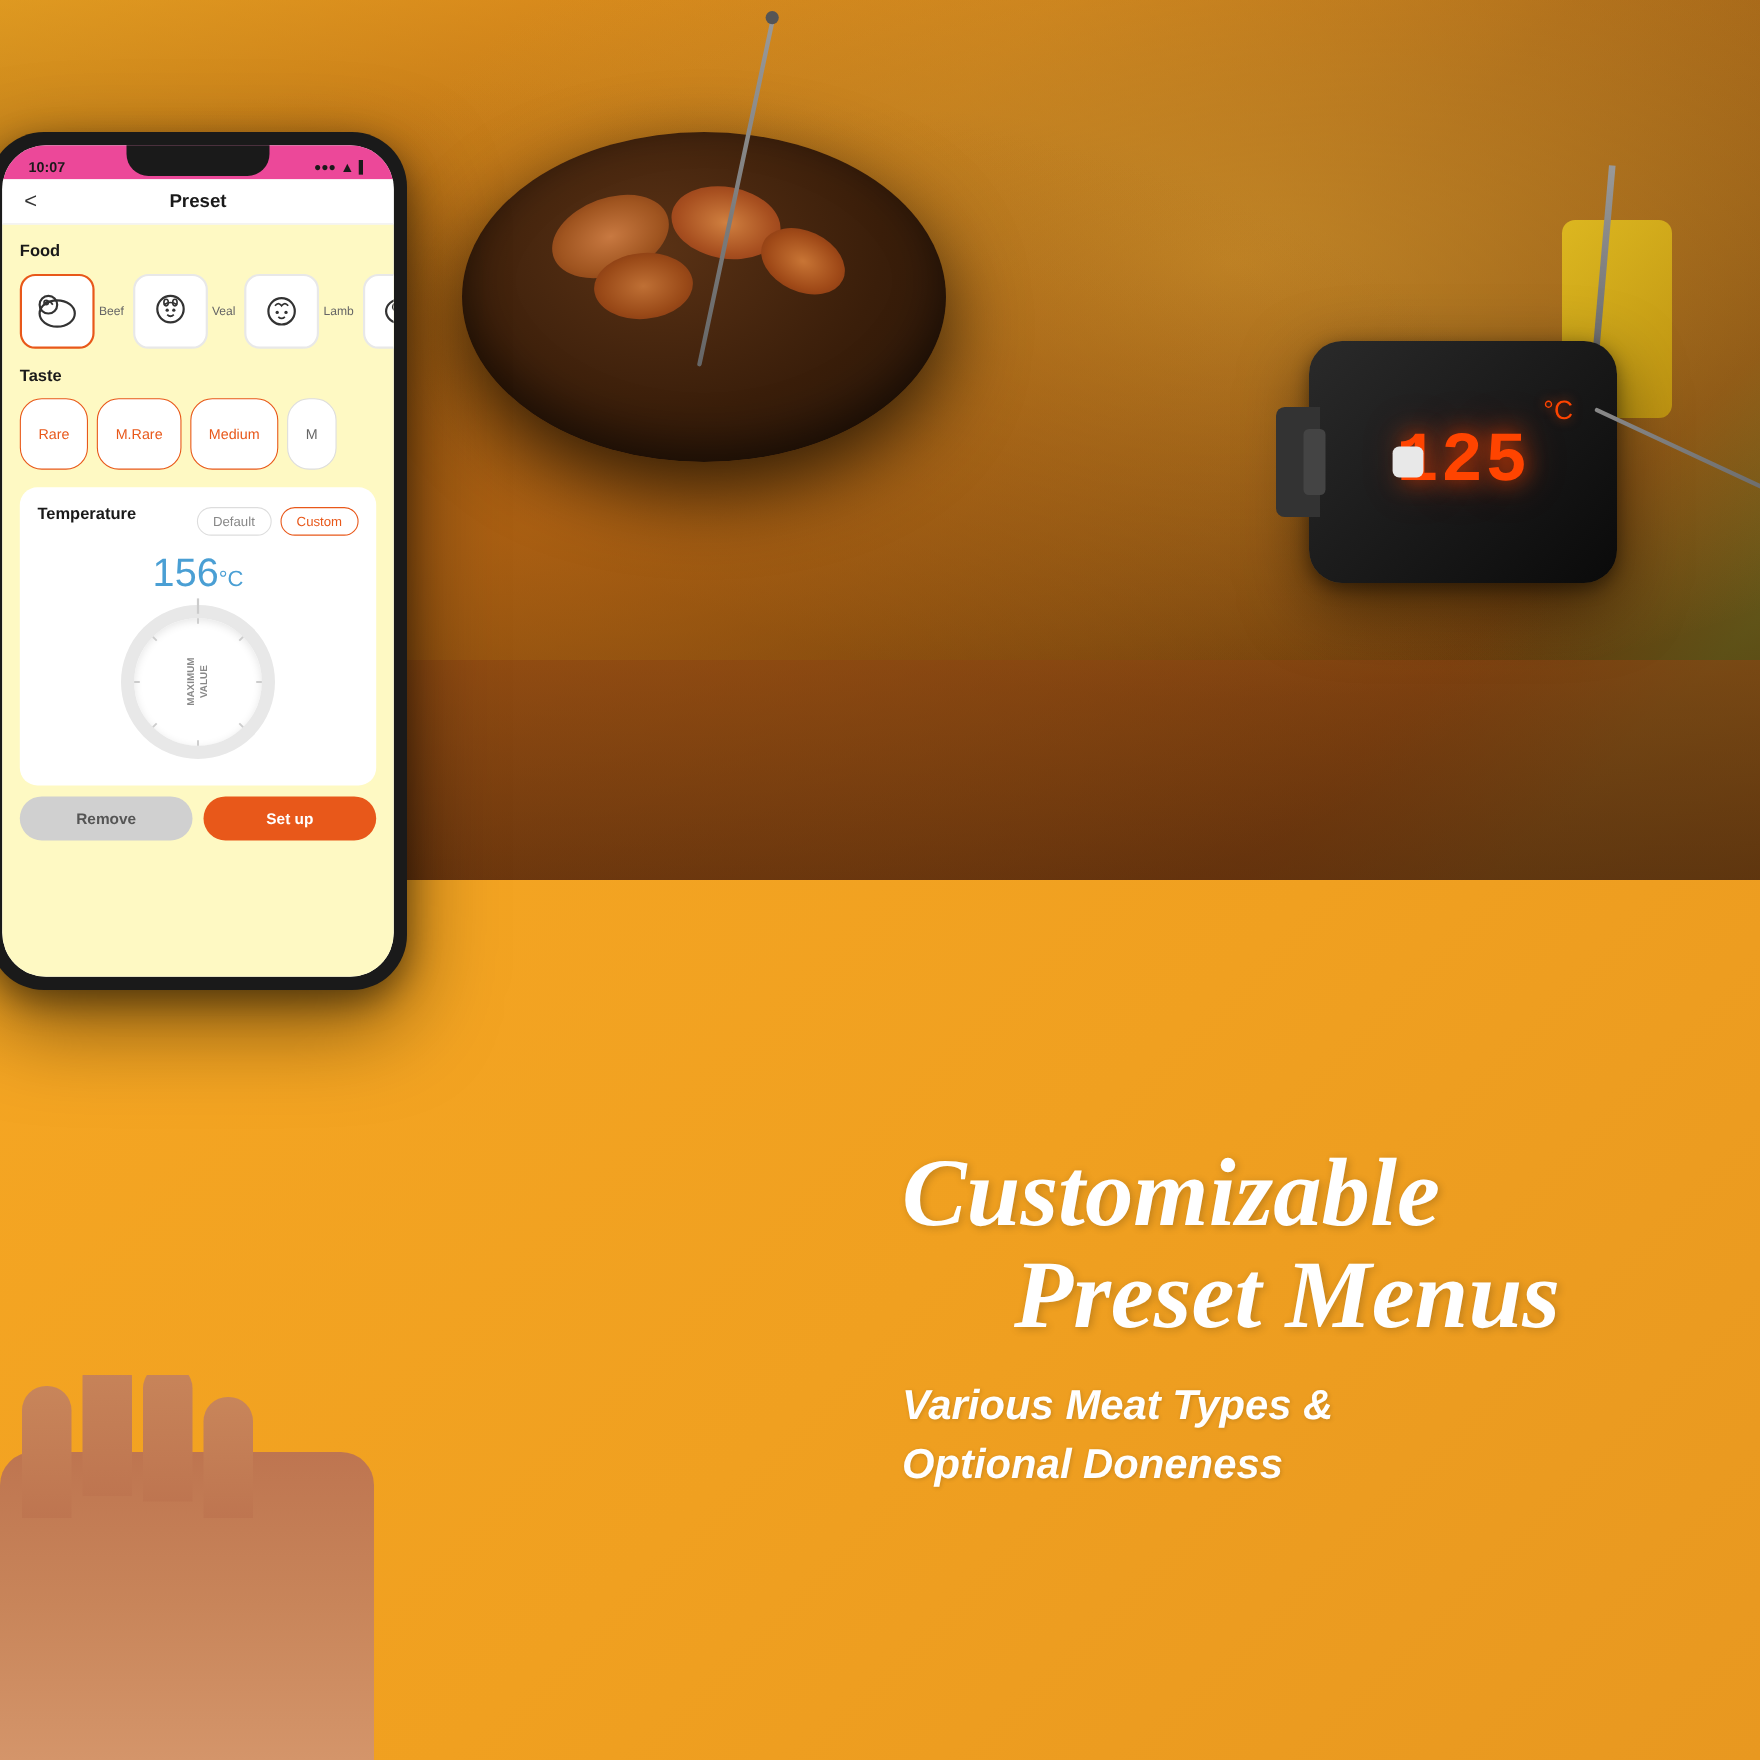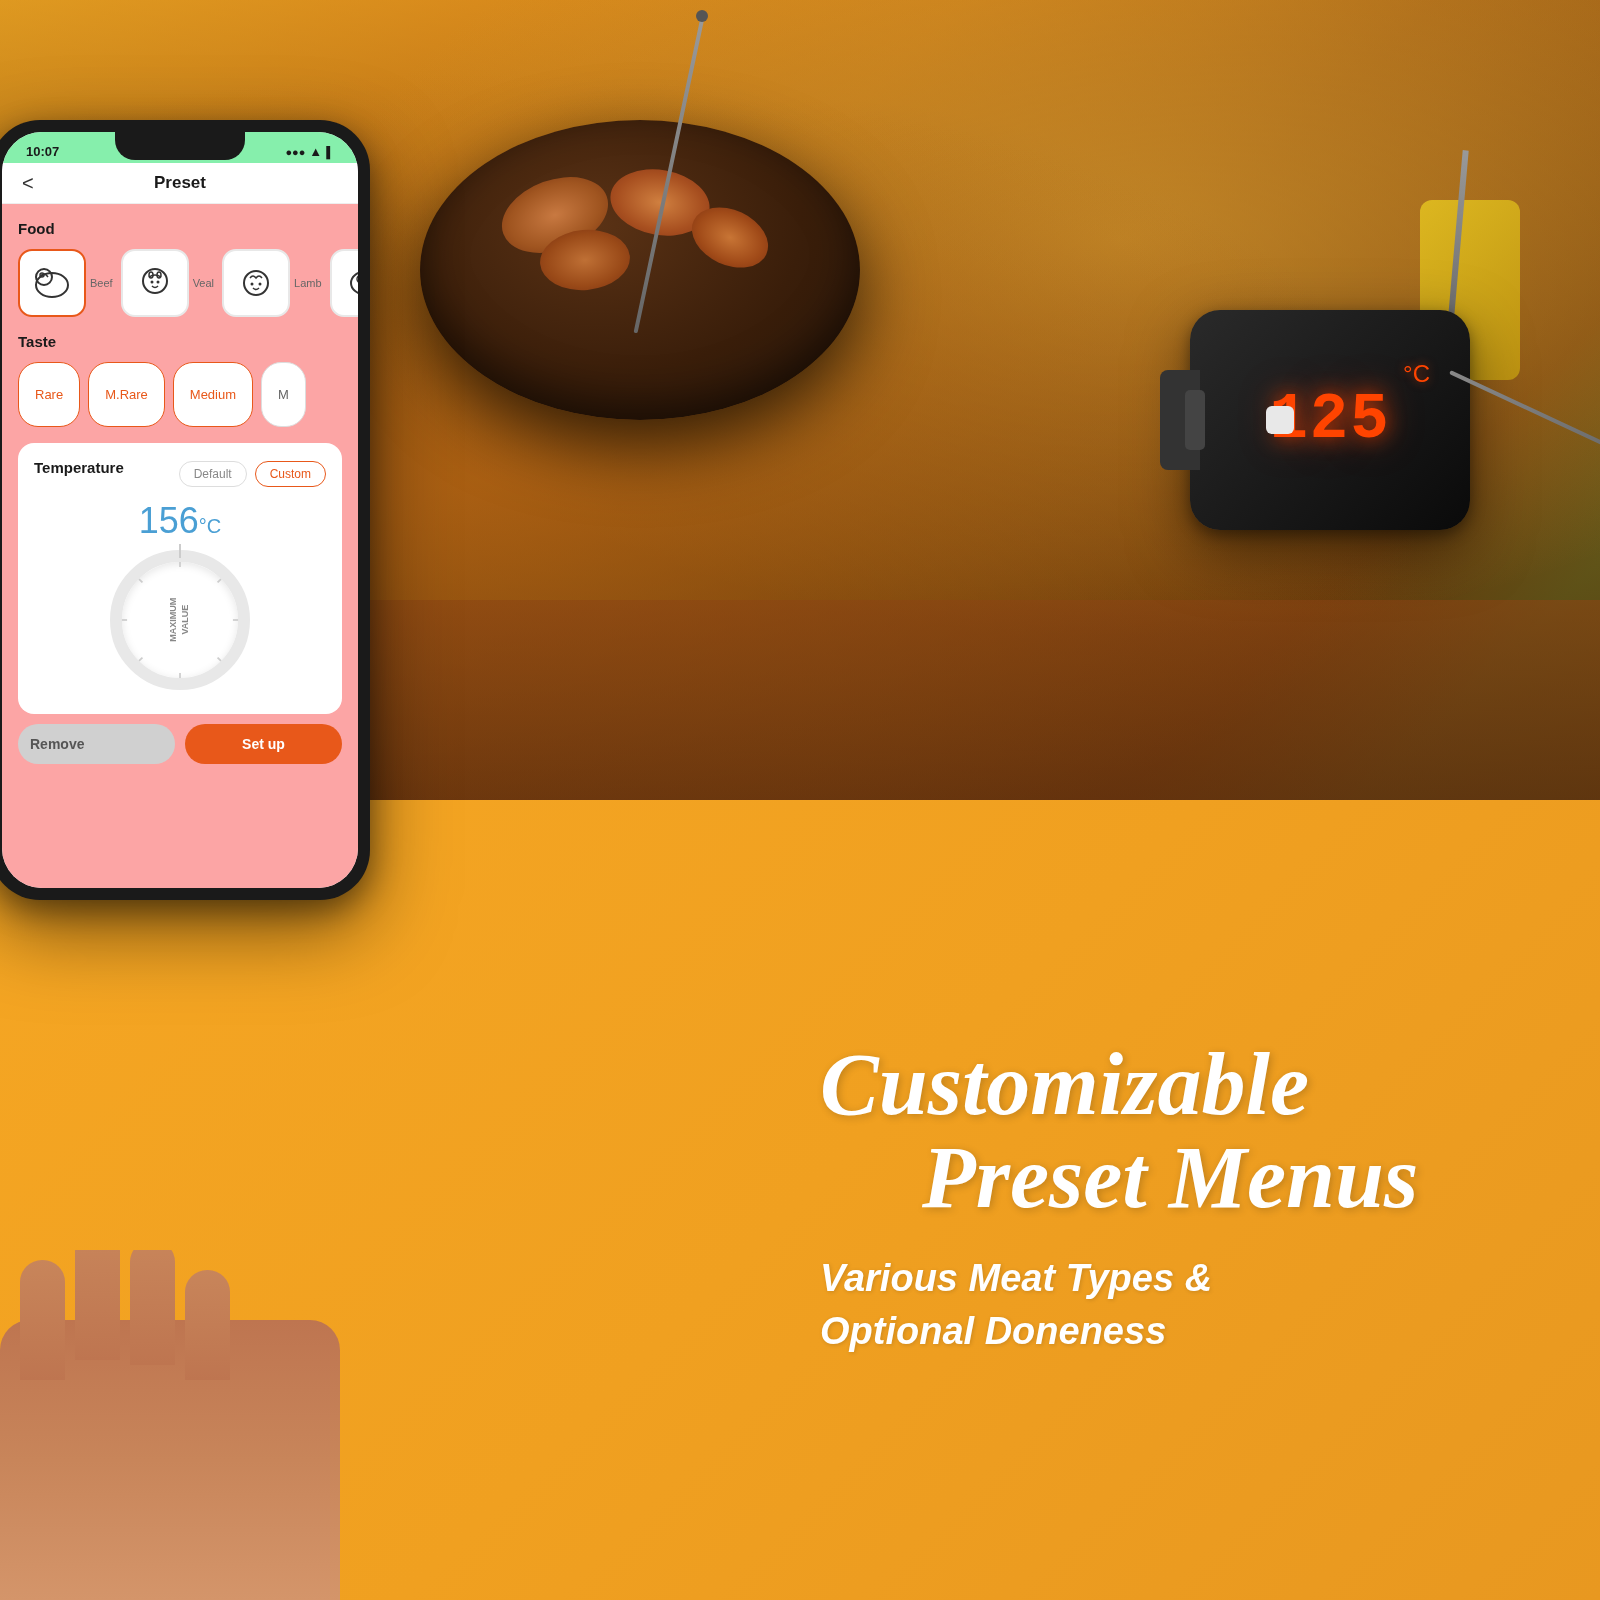--- a/index.html
+++ b/index.html
@@ -79,21 +79,21 @@
       border-radius: 0 0 20px 20px;
       z-index: 20;
     }
 
     
     .status-bar {
       display: flex;
       justify-content: space-between;
       align-items: center;
       padding: 12px 24px 4px;
-      background: #86efac;
+      background: #ec4899;
       font-size: 13px;
       font-weight: 600;
       color: #1a1a1a;
     }
     .status-icons {
       display: flex;
       gap: 4px;
       align-items: center;
     }
 
@@ -115,21 +115,21 @@
     }
     .app-title {
       font-size: 17px;
       font-weight: 600;
       color: #1a1a1a;
     }
 
     
     .app-content {
       flex: 1;
-      background: #fca5a5;
+      background: #fef9c3;
       padding: 16px;
       overflow: hidden;
     }
 
     .section-label {
       font-size: 15px;
       font-weight: 600;
       color: #1a1a1a;
       margin-bottom: 12px;
     }
@@ -269,20 +269,21 @@
       margin-top: 10px;
     }
     .btn-remove {
       flex: 1;
       padding: 12px;
       border-radius: 25px;
       background: #d0d0d0;
       color: #555;
       font-size: 14px;
       font-weight: 600;
+      text-align: center;
       border: none;
     }
     .btn-setup {
       flex: 1;
       padding: 12px;
       border-radius: 25px;
       background: #e8581a;
       color: white;
       font-size: 14px;
       font-weight: 600;

